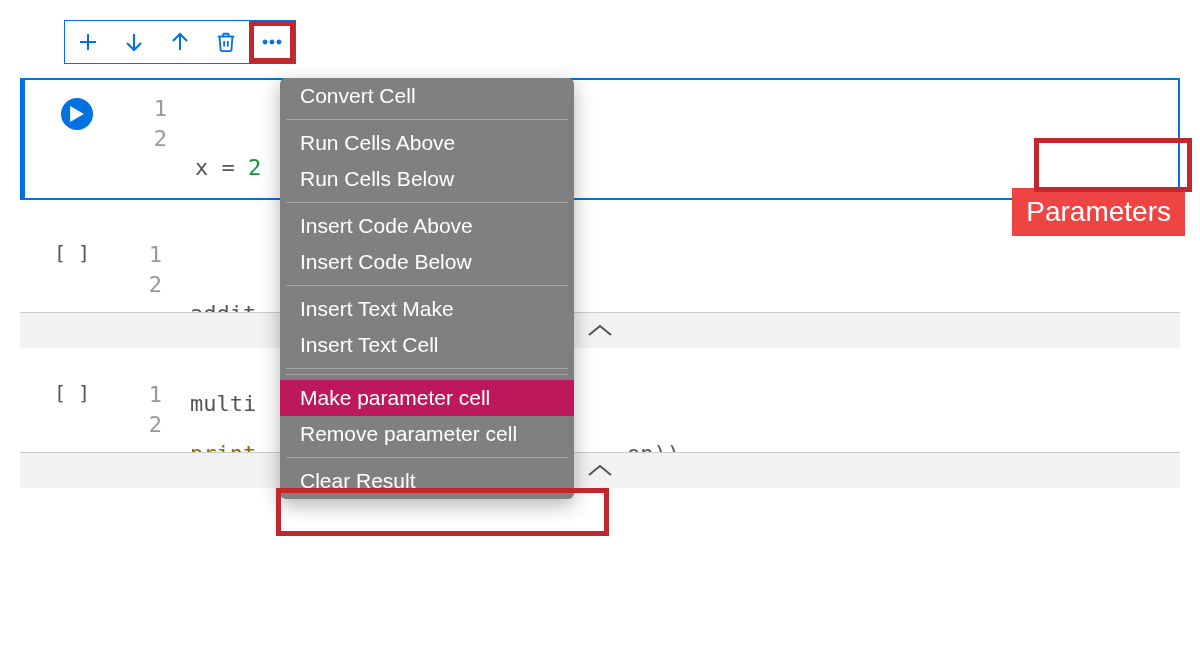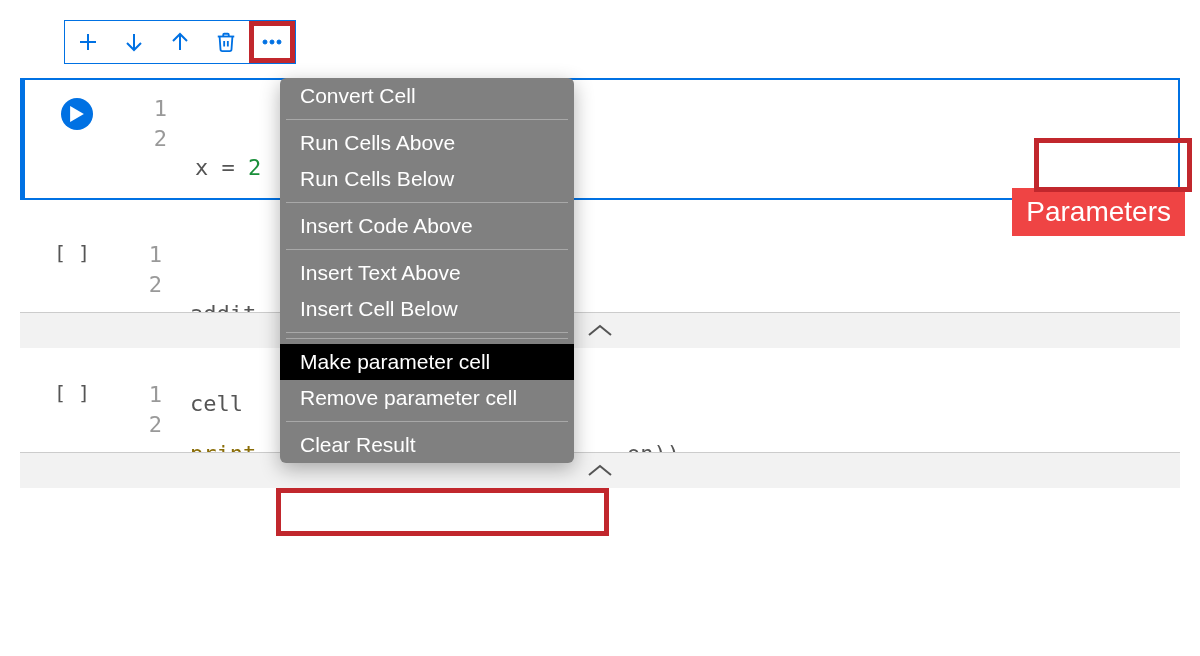--- a/index.html
+++ b/index.html
@@ -169,21 +169,21 @@
       font-size: 21px;
       padding: 6px 20px;
       cursor: pointer;
     }
     .dd-sep {
       height: 1px;
       background: #a8a8a8;
       margin: 5px 6px;
     }
     .dd-item.highlighted {
-      background: #000000;
+      background: #be185d;
       position: relative;
     }
     .dd-highlight-border {
       position: absolute;
       left: 256px;
       top: 468px;
       width: 333px;
       height: 48px;
       border: 5px solid #c1272d;
       z-index: 40;
@@ -254,21 +254,21 @@
   <div class="cell cell-inactive cell2">
     <div class="cell-exec">
       <span class="exec-count">[  ]</span>
     </div>
     <div class="gutter">
       <div>1</div>
       <div>2</div>
     </div>
     <div class="code">
       <div class="code-line"><span class="var-name">addit</span></div>
-      <div class="code-line"><span class="var-name">cell</span></div>
+      <div class="code-line"><span class="var-name">multi</span></div>
     </div>
     <div class="collapse-row" style="position:absolute;bottom:0;">
       <svg class="chevron-up" viewBox="0 0 28 18" fill="none" stroke="#555" stroke-width="2">
           <polyline points="3 13 14 4 25 13"></polyline>
         </svg>
     </div>
   </div>
 
   <div class="cell cell-inactive cell3">
     <div class="cell-exec">
@@ -288,23 +288,24 @@
     </div>
   </div>
 
   <div class="dropdown">
     <div class="dd-item">Convert Cell</div>
     <div class="dd-sep"></div>
     <div class="dd-item">Run Cells Above</div>
     <div class="dd-item">Run Cells Below</div>
     <div class="dd-sep"></div>
     <div class="dd-item">Insert Code Above</div>
-    <div class="dd-sep"></div>
-    <div class="dd-item">Insert Text Above</div>
-    <div class="dd-item">Insert Cell Below</div>
+    <div class="dd-item">Insert Code Below</div>
+    <div class="dd-sep"></div>
+    <div class="dd-item">Insert Text Make</div>
+    <div class="dd-item">Insert Text Cell</div>
     <div class="dd-sep"></div>
     <div class="dd-sep"></div>
     <div class="dd-item highlighted">Make parameter cell</div>
     <div class="dd-item">Remove parameter cell</div>
     <div class="dd-sep"></div>
     <div class="dd-item">Clear Result</div>
   </div>
   <div class="dd-highlight-border"></div>
 
 </div>

